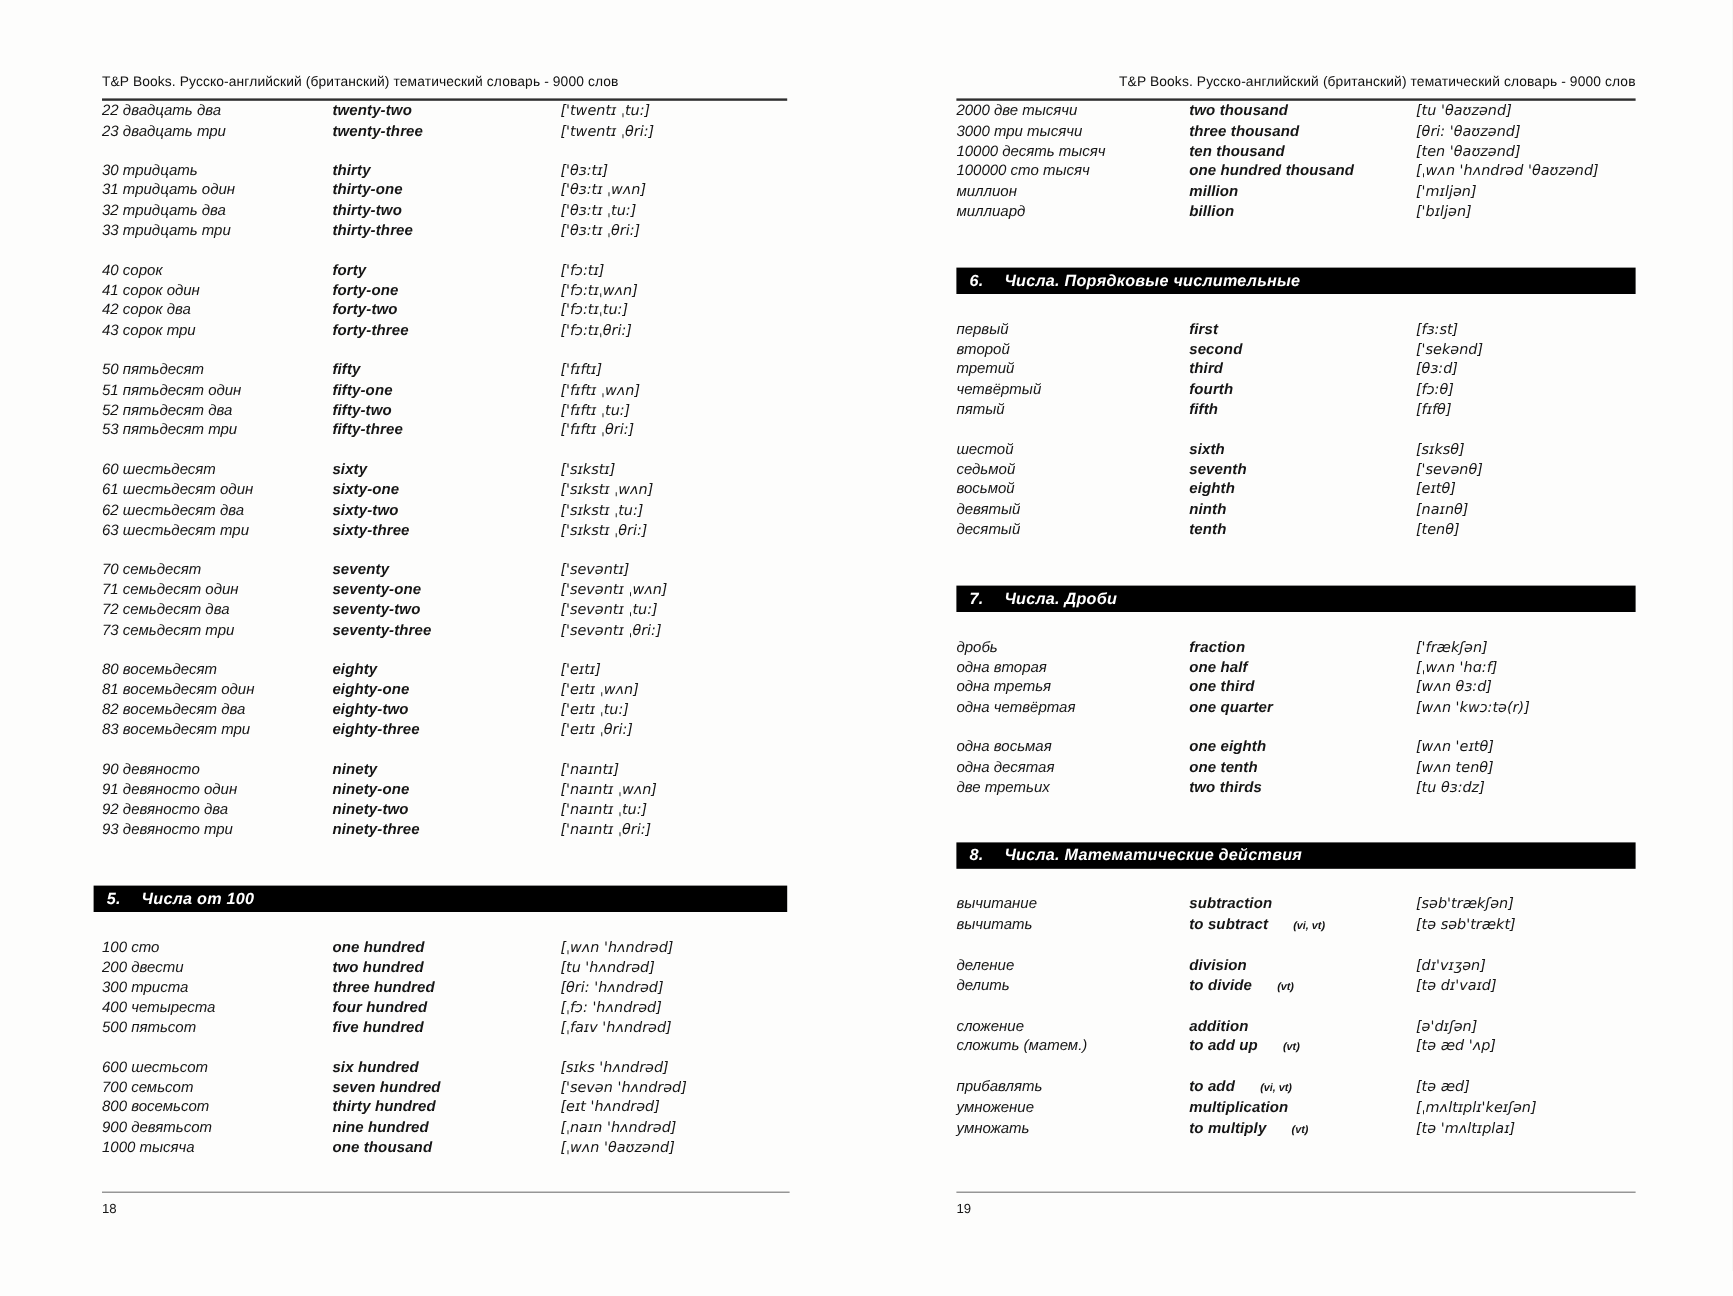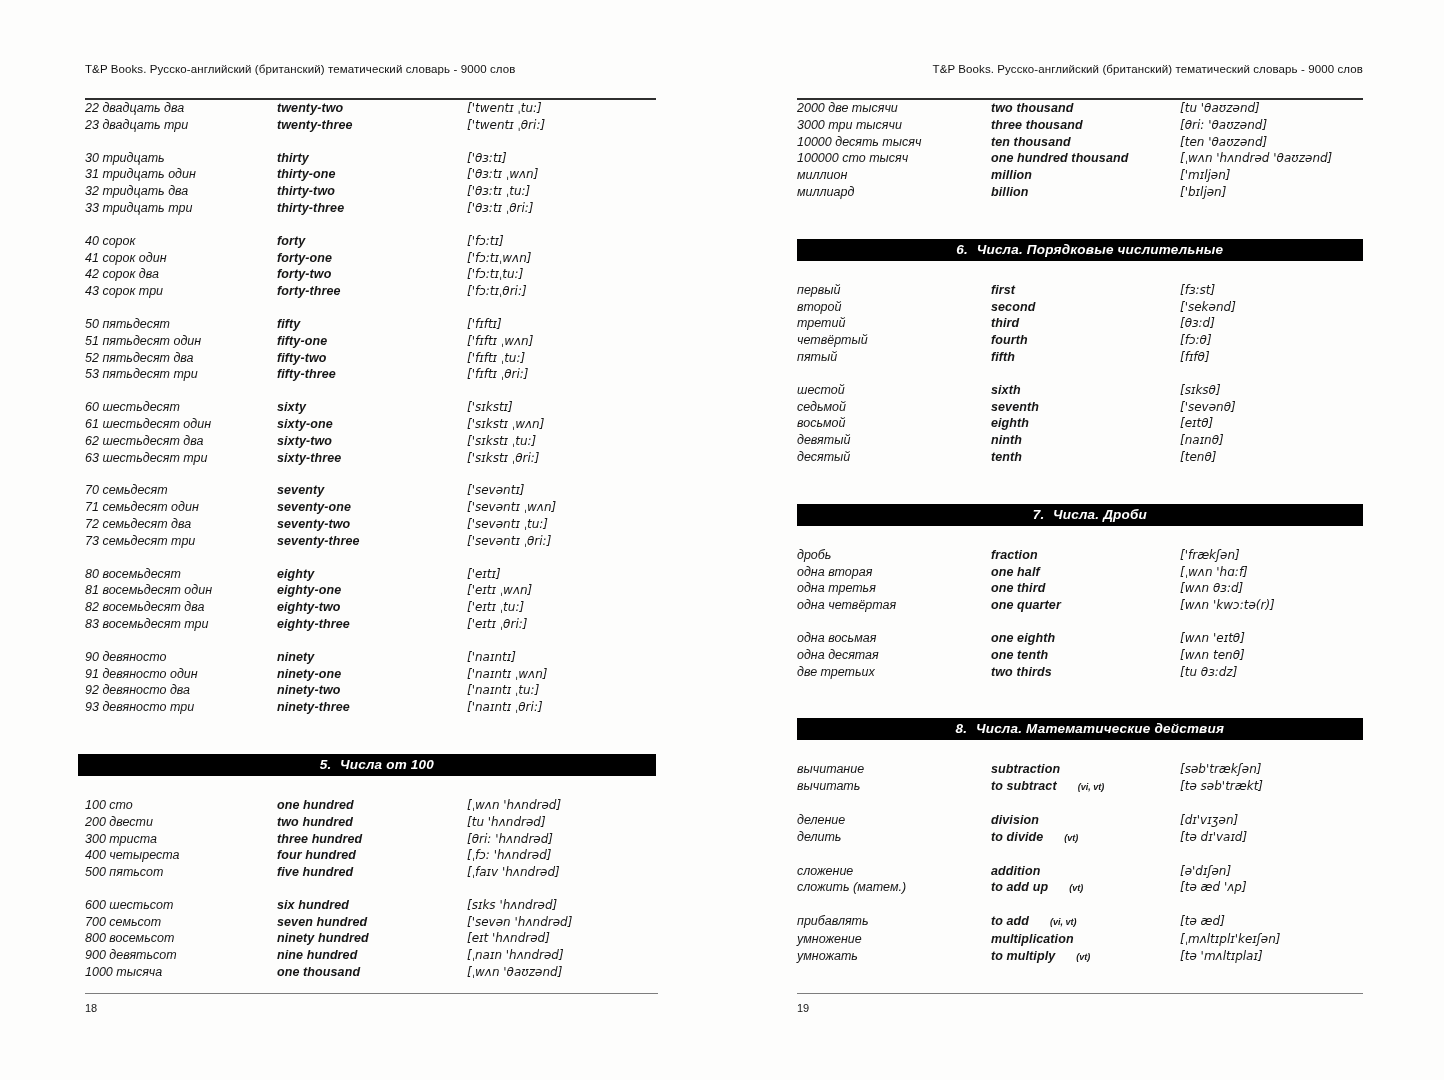--- a/index.html
+++ b/index.html
@@ -13,21 +13,21 @@
   }
   .page{position:absolute;top:62px;}
   .page-left{left:85px;width:571px;}
   .page-right{left:797px;width:566px;}
 
   .running-head{
     font-size:11.5px;
     line-height:14px;
     letter-spacing:.1px;
     color:#101010;
-    padding-bottom:22px;
+    padding-bottom:6px;
     border-bottom:2px solid #2f2f2f;
   }
   .page-right .running-head{text-align:right;}
 
   .content{font-style:italic;}
 
   .entry-group{margin-bottom:16px;}
   .row{
     display:grid;
     line-height:16.8px;
@@ -43,21 +43,20 @@
   .section-bar{
     background:#000;
     color:#fff;
     height:22px;
     line-height:22px;
     margin:38px 0 21px 0;
     padding-left:11px;
     font-weight:bold;
     font-size:13.5px;
     letter-spacing:.2px;
-    text-align:center;
   }
   .page-left .section-bar{margin-left:-7px;}
   .section-num{display:inline-block;min-width:29px;}
 
   .footer{
     position:absolute;
     top:993px;
     font-size:11px;
     color:#161616;
     border-top:1.5px solid #7d7d7d;
@@ -274,21 +273,21 @@
             <span class="en">six hundred</span>
             <span class="ipa">[sɪks 'hʌndrəd]</span>
           </div>
           <div class="row">
             <span class="ru">700 семьсот</span>
             <span class="en">seven hundred</span>
             <span class="ipa">['sevən 'hʌndrəd]</span>
           </div>
           <div class="row">
             <span class="ru">800 восемьсот</span>
-            <span class="en">ninety hundred</span>
+            <span class="en">thirty hundred</span>
             <span class="ipa">[eɪt 'hʌndrəd]</span>
           </div>
           <div class="row">
             <span class="ru">900 девятьсот</span>
             <span class="en">nine hundred</span>
             <span class="ipa">[ˌnaɪn 'hʌndrəd]</span>
           </div>
           <div class="row">
             <span class="ru">1000 тысяча</span>
             <span class="en">one thousand</span>

